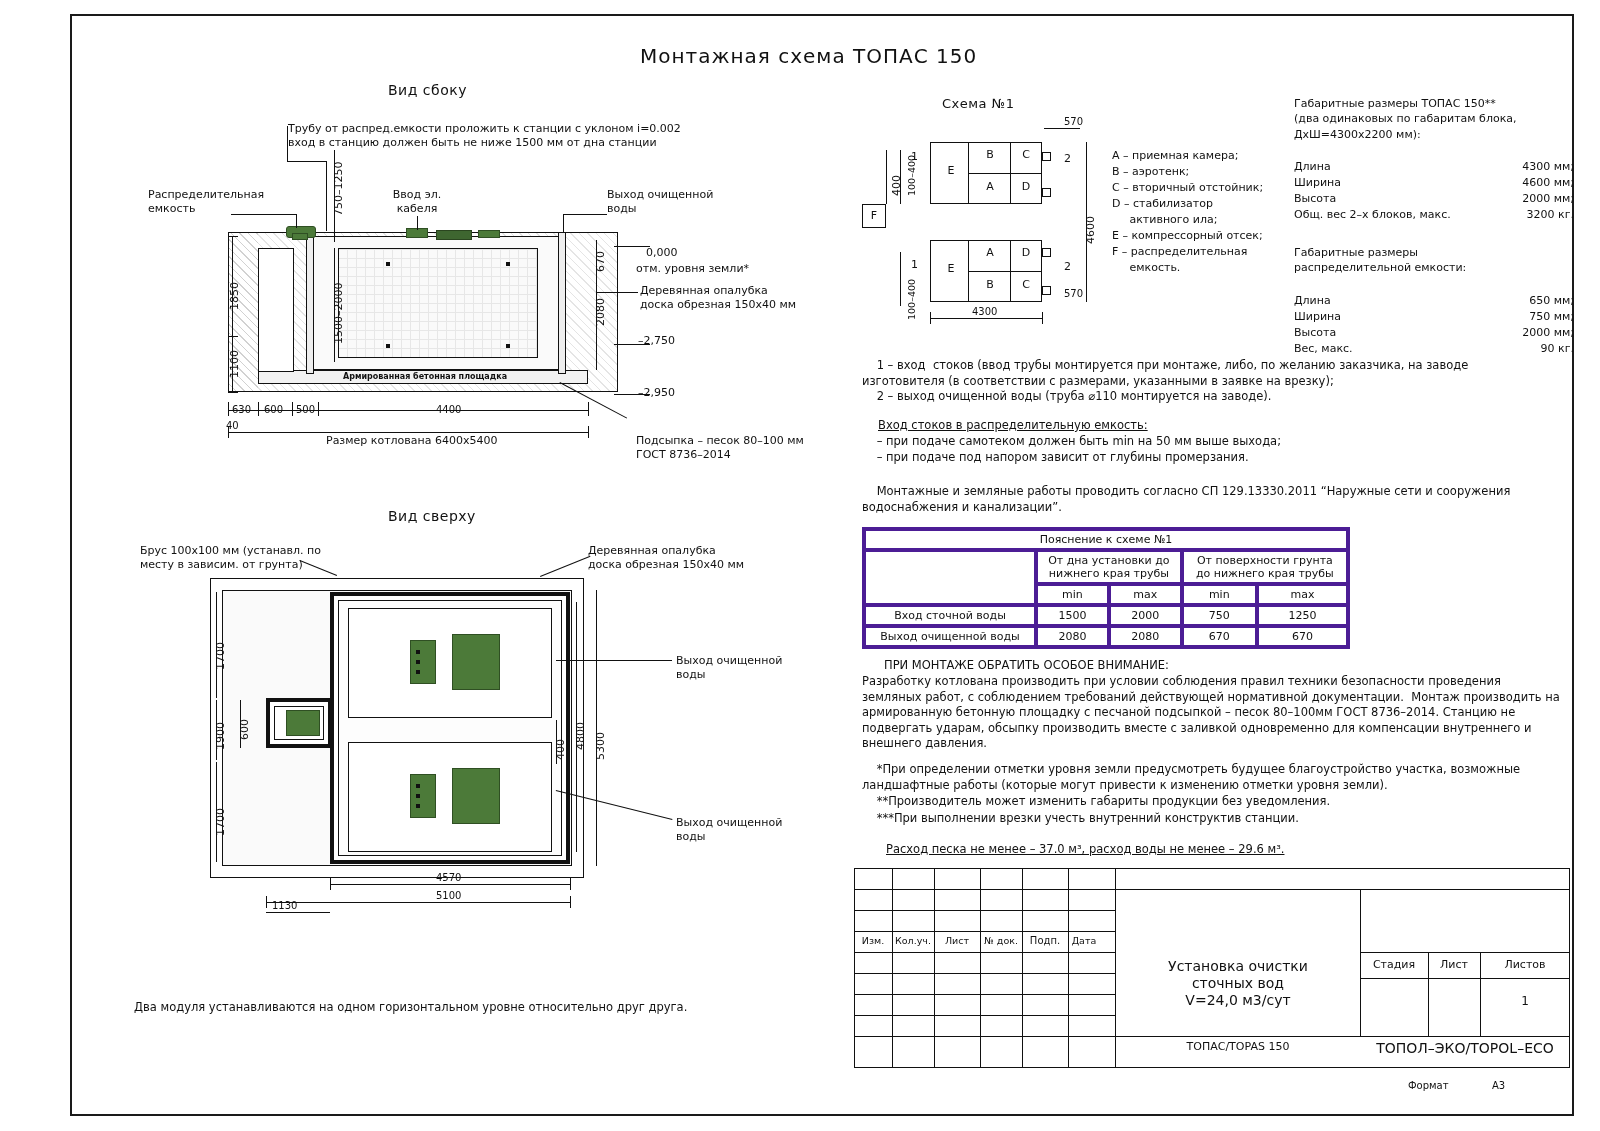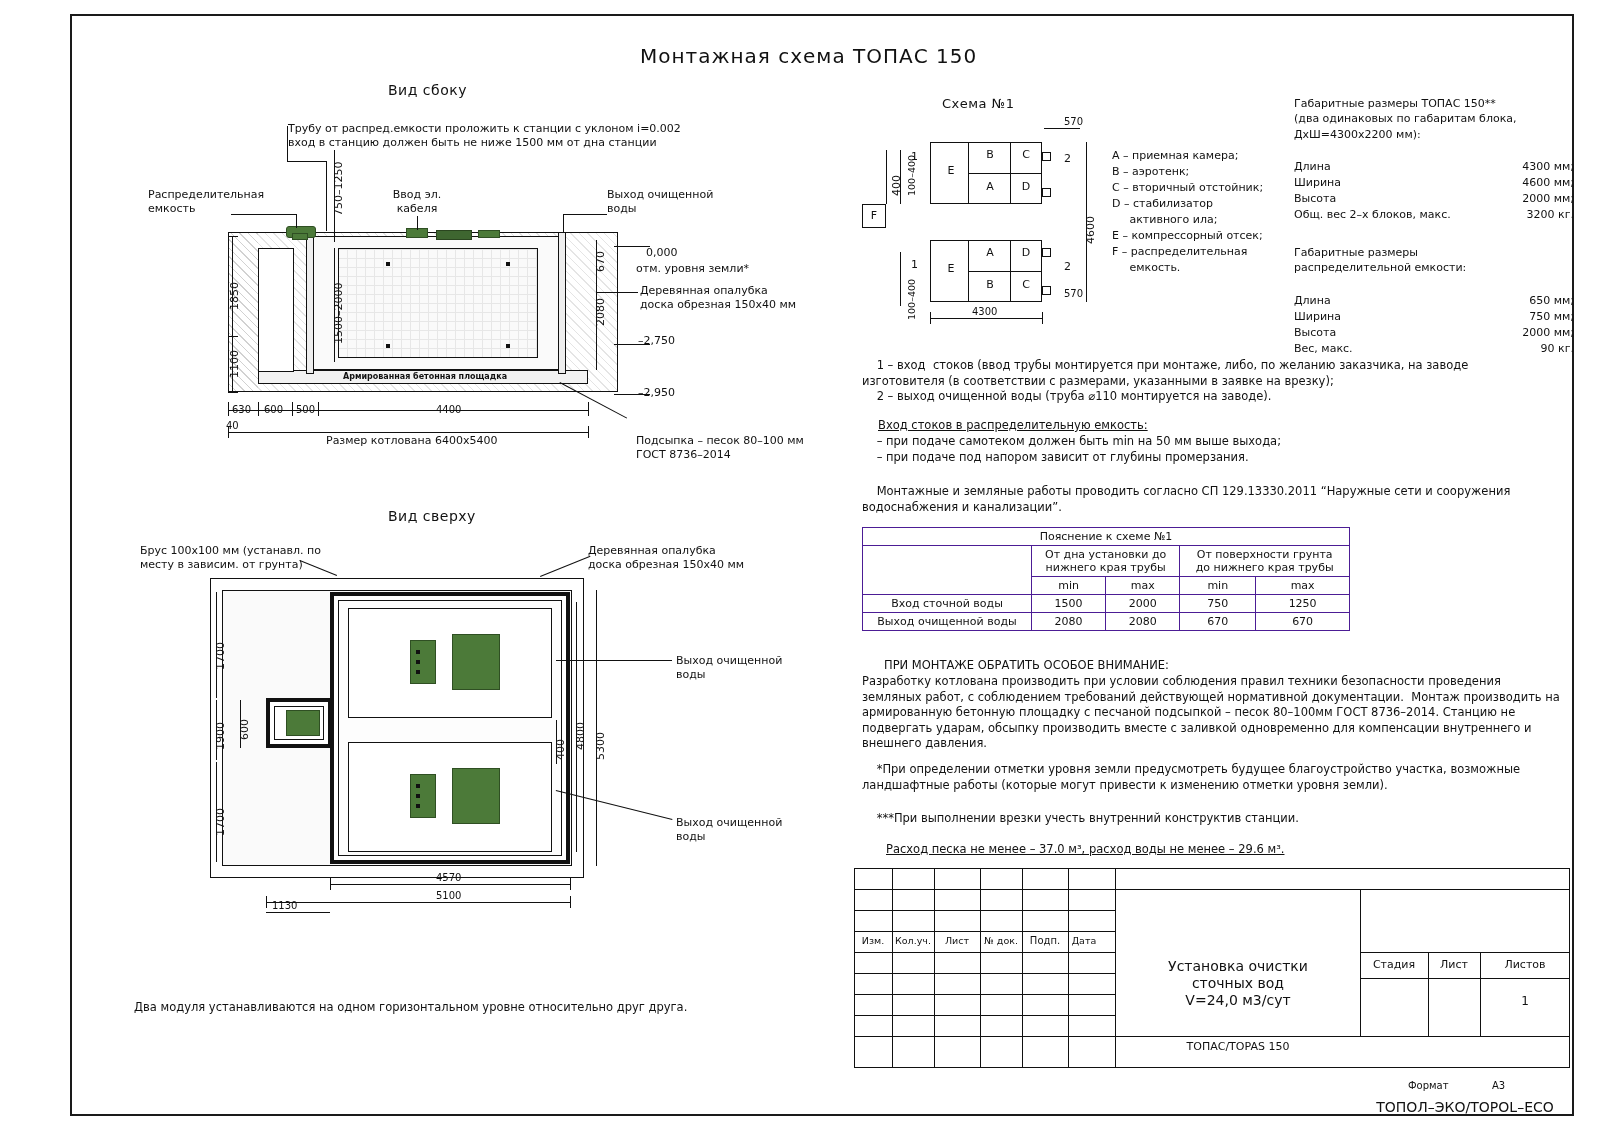--- a/index.html
+++ b/index.html
@@ -14,21 +14,21 @@
   .lnh{height:1px;}
   .lnv{width:1px;}
   .box{position:absolute;border:1px solid #111;box-sizing:border-box;}
   .green{position:absolute;background:#4c7a39;border:1px solid #2f4f23;box-sizing:border-box;}
   .greendk{position:absolute;background:#3e6630;border:1px solid #2a451f;box-sizing:border-box;}
   .hatch{position:absolute;background:repeating-linear-gradient(45deg,#cfcfcf 0 1px,transparent 1px 6px);}
   .grid{position:absolute;background:
      repeating-linear-gradient(0deg,#d8d8d8 0 1px,transparent 1px 9px),
      repeating-linear-gradient(90deg,#d8d8d8 0 1px,transparent 1px 9px);}
   .tbl{position:absolute;border-collapse:collapse;font-size:11px;color:#111;}
-  .tbl td,.tbl th{border:1px solid #4c1d95;padding:2px 4px;text-align:center;font-weight:normal;}
+  .tbl td,.tbl th{border:4px solid #4c1d95;padding:2px 4px;text-align:center;font-weight:normal;}
   .rot{position:absolute;transform-origin:0 0;font-size:11px;color:#111;white-space:nowrap;}
   .small{font-size:10px;}
   .u{text-decoration:underline;}
   .txtblk{position:absolute;font-size:11.5px;color:#111;line-height:1.35;white-space:pre-wrap;}
   .dim{position:absolute;font-size:10px;color:#111;white-space:nowrap;}
 </style>
 </head>
 <body>
 
 <div id="page">
@@ -352,20 +352,21 @@
     </table>
 
   <div class="txtblk" style="left:884px;top:658px;">ПРИ МОНТАЖЕ ОБРАТИТЬ ОСОБОЕ ВНИМАНИЕ:</div>
   <div class="txtblk" style="left:862px;top:674px;width:730px;">Разработку котлована производить при условии соблюдения правил техники безопасности проведения
 земляных работ, с соблюдением требований действующей нормативной документации.  Монтаж производить на
 армированную бетонную площадку с песчаной подсыпкой – песок 80–100мм ГОСТ 8736–2014. Станцию не
 подвергать ударам, обсыпку производить вместе с заливкой одновременно для компенсации внутреннего и
 внешнего давления.</div>
   <div class="txtblk" style="left:862px;top:762px;width:730px;">    *При определении отметки уровня земли предусмотреть будущее благоустройство участка, возможные
 ландшафтные работы (которые могут привести к изменению отметки уровня земли).</div>
+  <div class="txtblk" style="left:862px;top:794px;width:730px;">    **Производитель может изменить габариты продукции без уведомления.</div>
   <div class="txtblk" style="left:862px;top:811px;width:730px;">    ***При выполнении врезки учесть внутренний конструктив станции.</div>
   <div class="txtblk u" style="left:886px;top:842px;text-align:center;">Расход песка не менее – 37.0 м³, расход воды не менее – 29.6 м³.</div>
 
   <div class="box" style="left:854px;top:868px;width:716px;height:200px;"></div>
 
   <div class="box" style="left:854px;top:868px;width:262px;height:200px;"></div>
   <div class="ln lnh" style="left:854px;top:889px;width:262px;"></div>
   <div class="ln lnh" style="left:854px;top:910px;width:262px;"></div>
   <div class="ln lnh" style="left:854px;top:931px;width:262px;"></div>
   <div class="ln lnh" style="left:854px;top:952px;width:262px;"></div>
@@ -396,17 +397,17 @@
   <div class="ttlc" style="left:1120px;top:958px;width:236px;font-size:14px;line-height:1.2;white-space:pre-line;">Установка очистки
 сточных вод
 V=24,0 м3/сут</div>
   <div class="ttlc" style="left:1120px;top:1040px;width:236px;font-size:11px;">ТОПАС/TOPAS 150</div>
 
   <div class="ttlc" style="left:1360px;top:958px;width:68px;font-size:11px;">Стадия</div>
   <div class="ttlc" style="left:1428px;top:958px;width:52px;font-size:11px;">Лист</div>
   <div class="ttlc" style="left:1480px;top:958px;width:90px;font-size:11px;">Листов</div>
   <div class="ttlc" style="left:1480px;top:994px;width:90px;font-size:12px;">1</div>
 
-  <div class="ttlc" style="left:1360px;top:1099px;width:210px;font-size:14px;">ТОПОЛ–ЭКО/TOPOL–ECO</div>
+  <div class="ttlc" style="left:1360px;top:1040px;width:210px;font-size:14px;">ТОПОЛ–ЭКО/TOPOL–ECO</div>
 
   <div class="ttl" style="left:1408px;top:1080px;font-size:10px;">Формат</div>
   <div class="ttl" style="left:1492px;top:1080px;font-size:10px;">А3</div>
 </div>
 
 </body></html>

